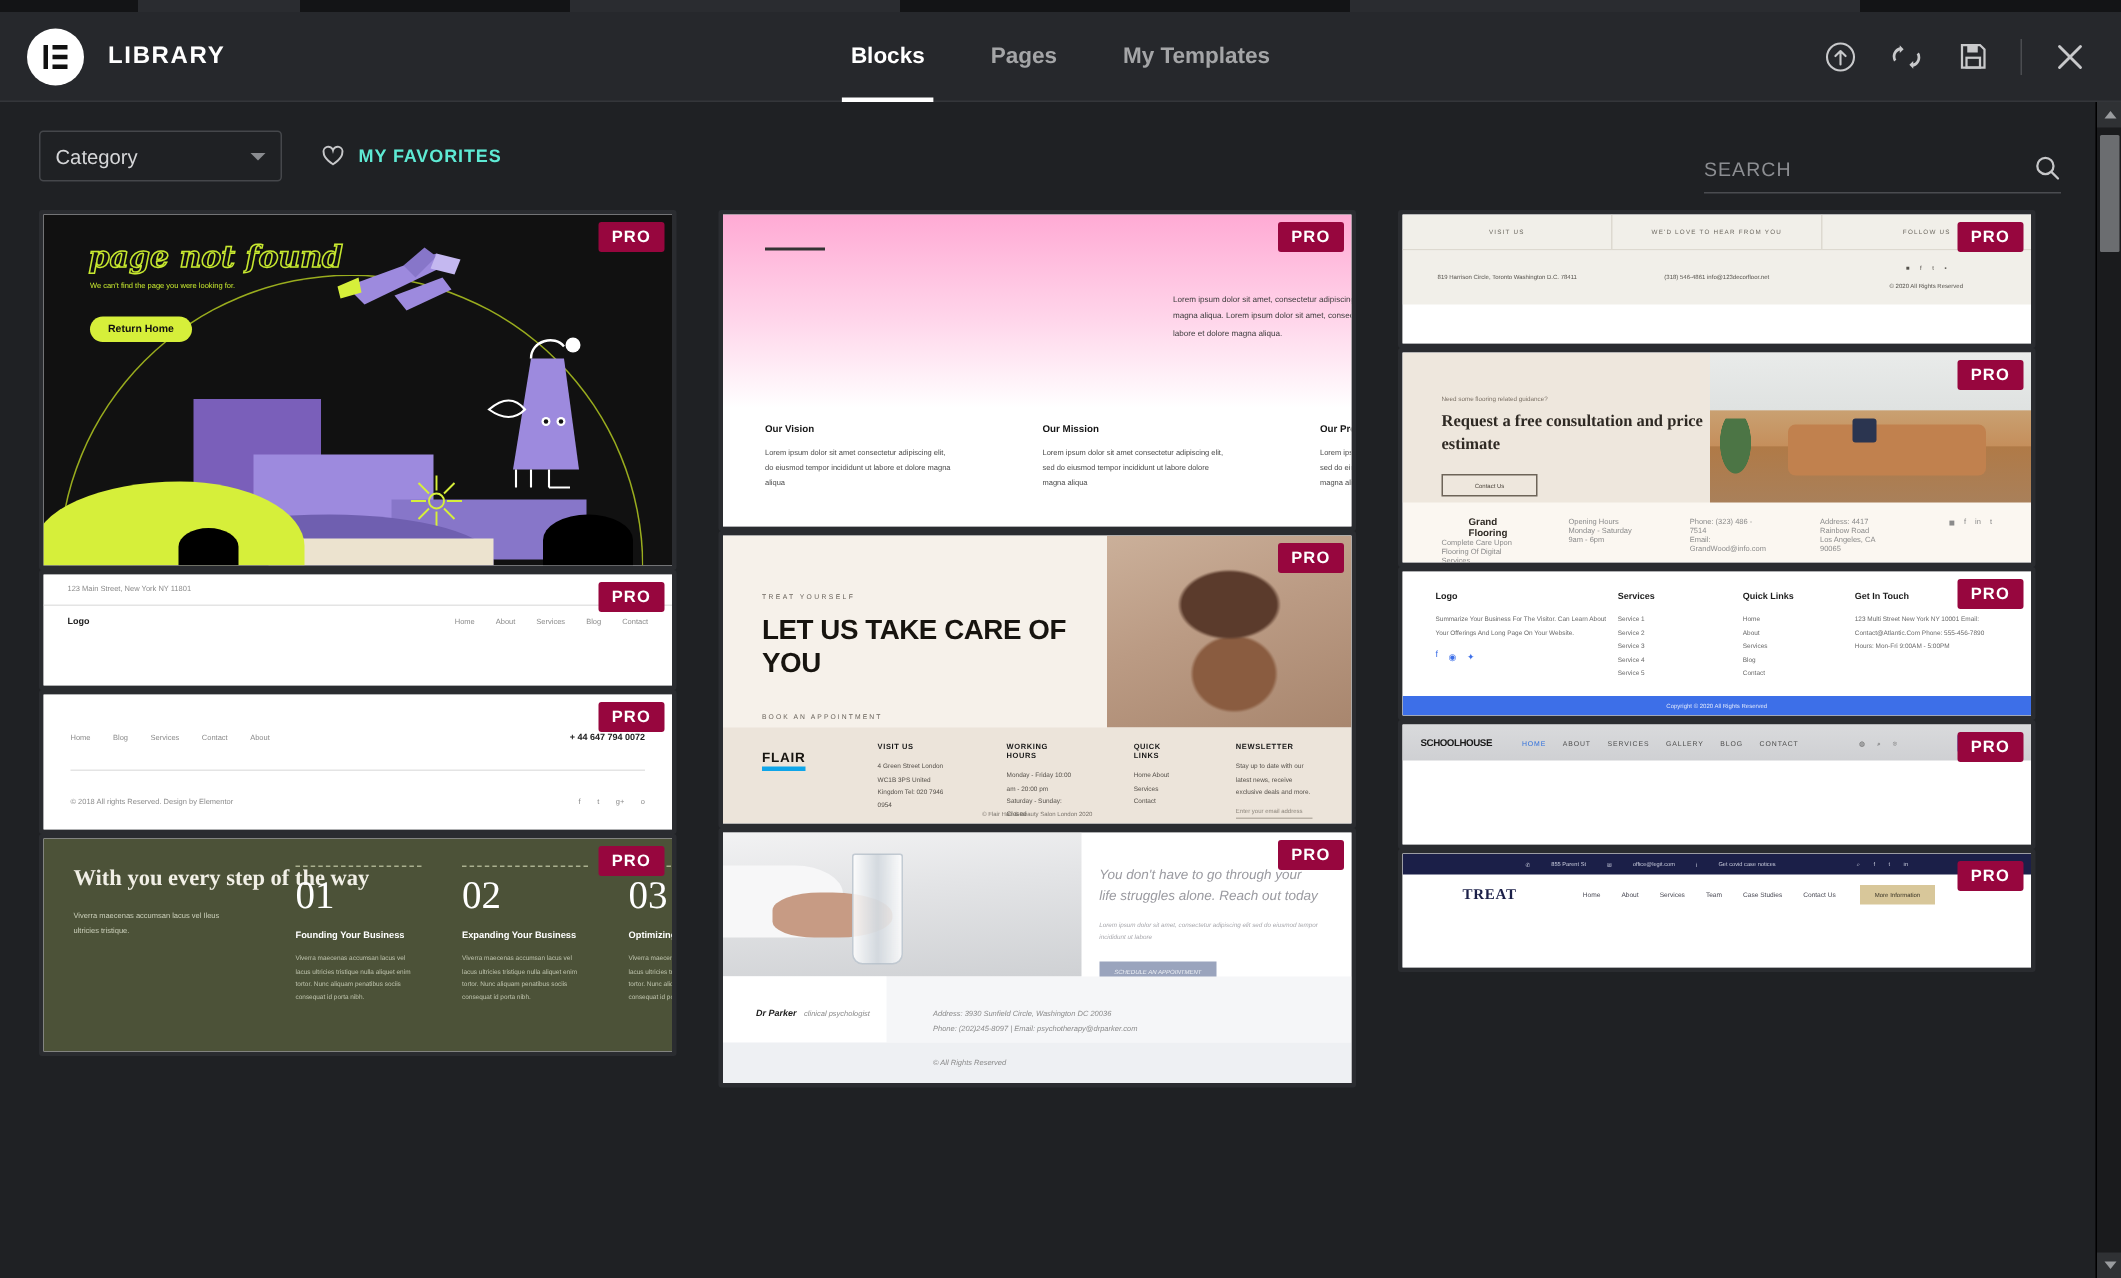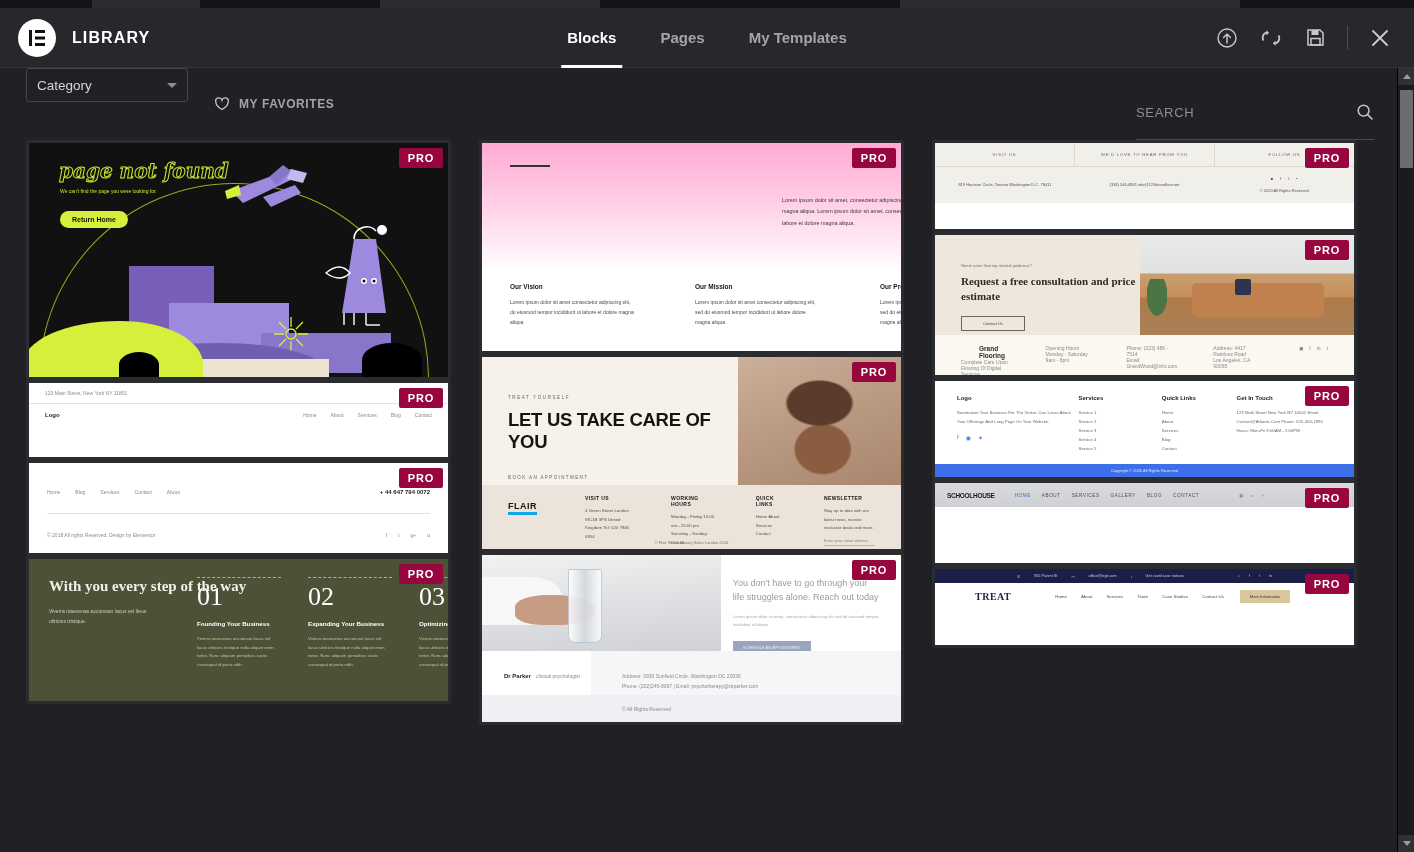--- a/index.html
+++ b/index.html
@@ -74,21 +74,21 @@
     width: 24px; height: 24px; color: #c8c9cb;
     display: flex; align-items: center; justify-content: center;
     cursor: pointer;
   }
   .hicon svg { display: block; }
   .hsep { width: 1px; height: 24px; background: #4a4c50; }
 
   
   .filterbar {
     height: 72px; flex: 0 0 72px;
-    display: flex; 
+    display: flex; align-items: center;
     padding: 0 40px 0 26px;
     position: relative;
   }
   .select-box {
     width: 162px; height: 34px;
     border: 1px solid #45474b; border-radius: 3px;
     background: transparent;
     display: flex; align-items: center;
     padding: 0 10px;
     color: #d5d6d8; font-size: 13.5px;
@@ -99,21 +99,21 @@
     width: 0; height: 0;
     border-left: 5px solid transparent;
     border-right: 5px solid transparent;
     border-top: 5px solid #8a8c90;
   }
   .favorites {
     display: flex; align-items: center; gap: 9px;
     margin-left: 26px; cursor: pointer;
   }
   .favorites .label {
-    color: #a3a3a3; font-size: 12px; font-weight: bold; letter-spacing: .6px;
+    color: #5eead4; font-size: 12px; font-weight: bold; letter-spacing: .6px;
   }
   .heart-icon { width: 16px; height: 16px; color: #c6c7c9; }
   .heart-icon svg { display: block; }
 
   .search-wrap {
     margin-left: auto;
     width: 238px;
     border-bottom: 1px solid #4a4c50;
     display: flex; align-items: center;
     padding-bottom: 7px;
@@ -257,21 +257,21 @@
   .beauty .fcols { display: flex; gap: 40px; }
   .beauty .fcols h5 { font-size: 5px; font-weight: bold; color: #181818; margin-bottom: 6px; letter-spacing: .4px; }
   .beauty .fcols p { font-size: 4.3px; color: #55504a; line-height: 2; }
   .beauty .flair {
     font-size: 9px; font-weight: bold; letter-spacing: .5px; color: #17140f;
     border-bottom: 3px solid #0ea5e9; padding-bottom: 1px; display: inline-block;
   }
   .beauty .copy { position: absolute; left: 0; right: 0; bottom: 4px; text-align: center; font-size: 4px; color: #7b756d; }
 
   
-  .doc { height: 167px; background: #ffffff; position: relative; }
+  .doc { height: 167px; background: #ffffff; position: relative; font-style: italic; }
   .doc .photo {
     position: absolute; left: 0; top: 0; width: 57%; height: 96px;
     background:
       linear-gradient(175deg, #f2f2f3 0%, #e3e4e6 40%, #cfd1d4 100%);
   }
   .doc .glass {
     position: absolute; left: 36%; top: 14px; width: 34px; height: 74px;
     background: linear-gradient(90deg, rgba(255,255,255,.85), rgba(210,216,222,.95), rgba(255,255,255,.8));
     border: 1px solid rgba(180,190,200,.8); border-radius: 2px 2px 7px 7px;
   }

